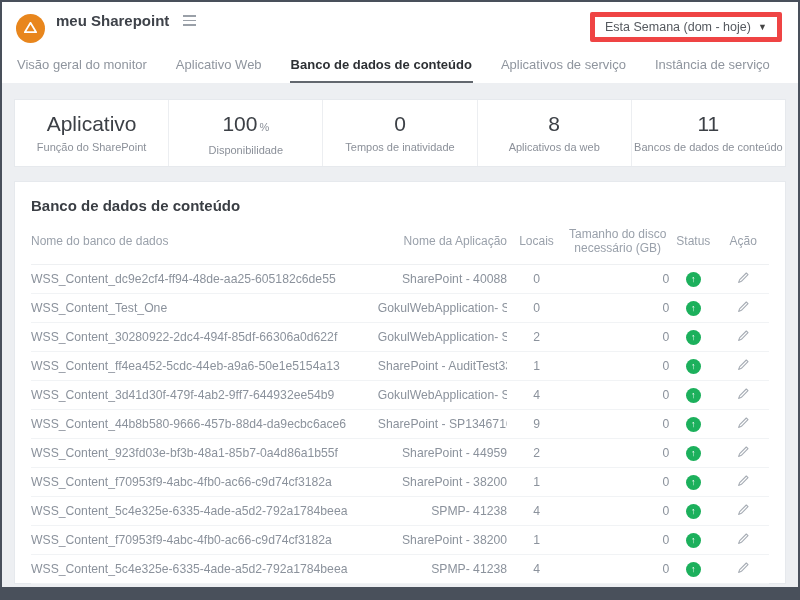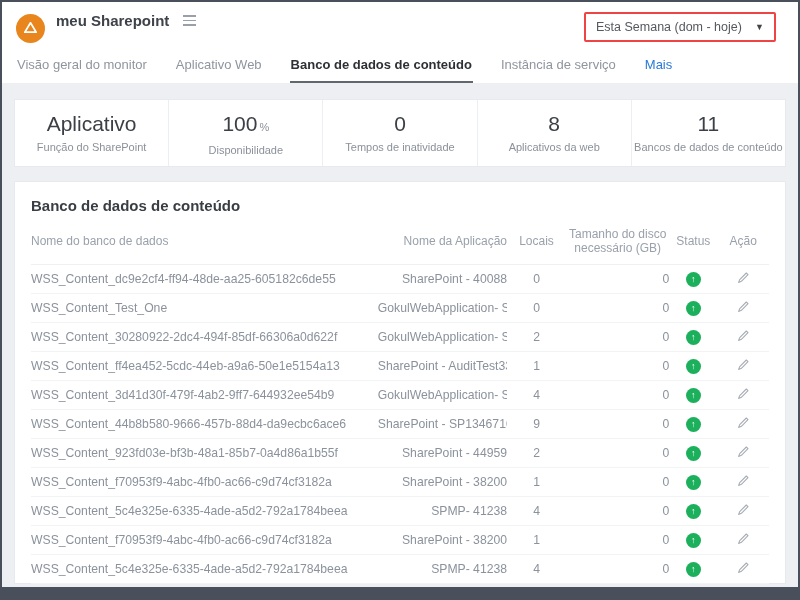--- a/index.html
+++ b/index.html
@@ -6,39 +6,39 @@
   html,body { width:800px; height:600px; }
   body {
     font-family:"Liberation Sans","DejaVu Sans",sans-serif;
     background:#edeff2;
     border:2px solid #49505b;
     border-bottom:13px solid #49505b;
     overflow:hidden;
   }
 
   
-  .topbar { background:#fff; padding:10px 22px 0 14px; }
+  .topbar { background:#fff; padding:10px 16px 0 14px; }
   .topbar-row { display:flex; align-items:flex-start; }
   .logo {
     width:29px; height:29px; border-radius:50%;
     background:#e8861d; color:#fff;
     display:flex; align-items:center; justify-content:center;
     flex:0 0 auto; margin-top:2px;
   }
   .title-block { margin-left:11px; }
   .title-line { display:flex; align-items:center; gap:14px; }
   .monitor-title { font-size:15px; font-weight:700; color:#3e4249; }
   .menu-icon { display:inline-flex; flex-direction:column; gap:3px; cursor:pointer; }
   .menu-icon i { display:block; width:13px; height:1.5px; background:#9aa0a8; }
   .sub-line { display:flex; align-items:center; gap:14px; margin-top:4px; }
   .host-text { font-size:11px; color:#9aa0a8; }
   .type-link { font-size:11px; color:#2e7ce0; cursor:pointer; }
   .period-select {
     margin-left:auto; width:192px; height:30px;
-    border:2px solid #ef4444; background:#fff; border-radius:2px;
+    border:5px solid #ef4444; background:#fff; border-radius:2px;
     display:flex; align-items:center; padding:0 10px;
     font-size:12.5px; color:#55595f; cursor:pointer;
   }
   .period-caret { margin-left:auto; font-size:9px; color:#444; }
 
   
   .tabs { display:flex; gap:27px; margin-top:7px; padding-left:0; }
   .tab { font-size:13px; color:#8f959e; padding:7px 1px 9px; cursor:pointer; white-space:nowrap; }
   .tab.active { color:#2d3034; font-weight:700; border-bottom:2px solid #62676e; }
   .tab.link { color:#2979d9; }
@@ -109,20 +109,21 @@
     <div class="period-select">
       <span>Esta Semana (dom - hoje)</span>
       <span class="period-caret">▼</span>
     </div>
   </div>
 
   <div class="tabs">
       <div class="tab">Visão geral do monitor</div>
       <div class="tab">Aplicativo Web</div>
       <div class="tab active">Banco de dados de conteúdo</div>
+      <div class="tab">Aplicativos de serviço</div>
       <div class="tab">Instância de serviço</div>
       <div class="tab link">Mais</div>
     </div>
 </div>
 
 <div class="card stats-card">
     <div class="stat">
       <div class="stat-value">Aplicativo</div>
       <div class="stat-label">Função do SharePoint</div>
     </div>

